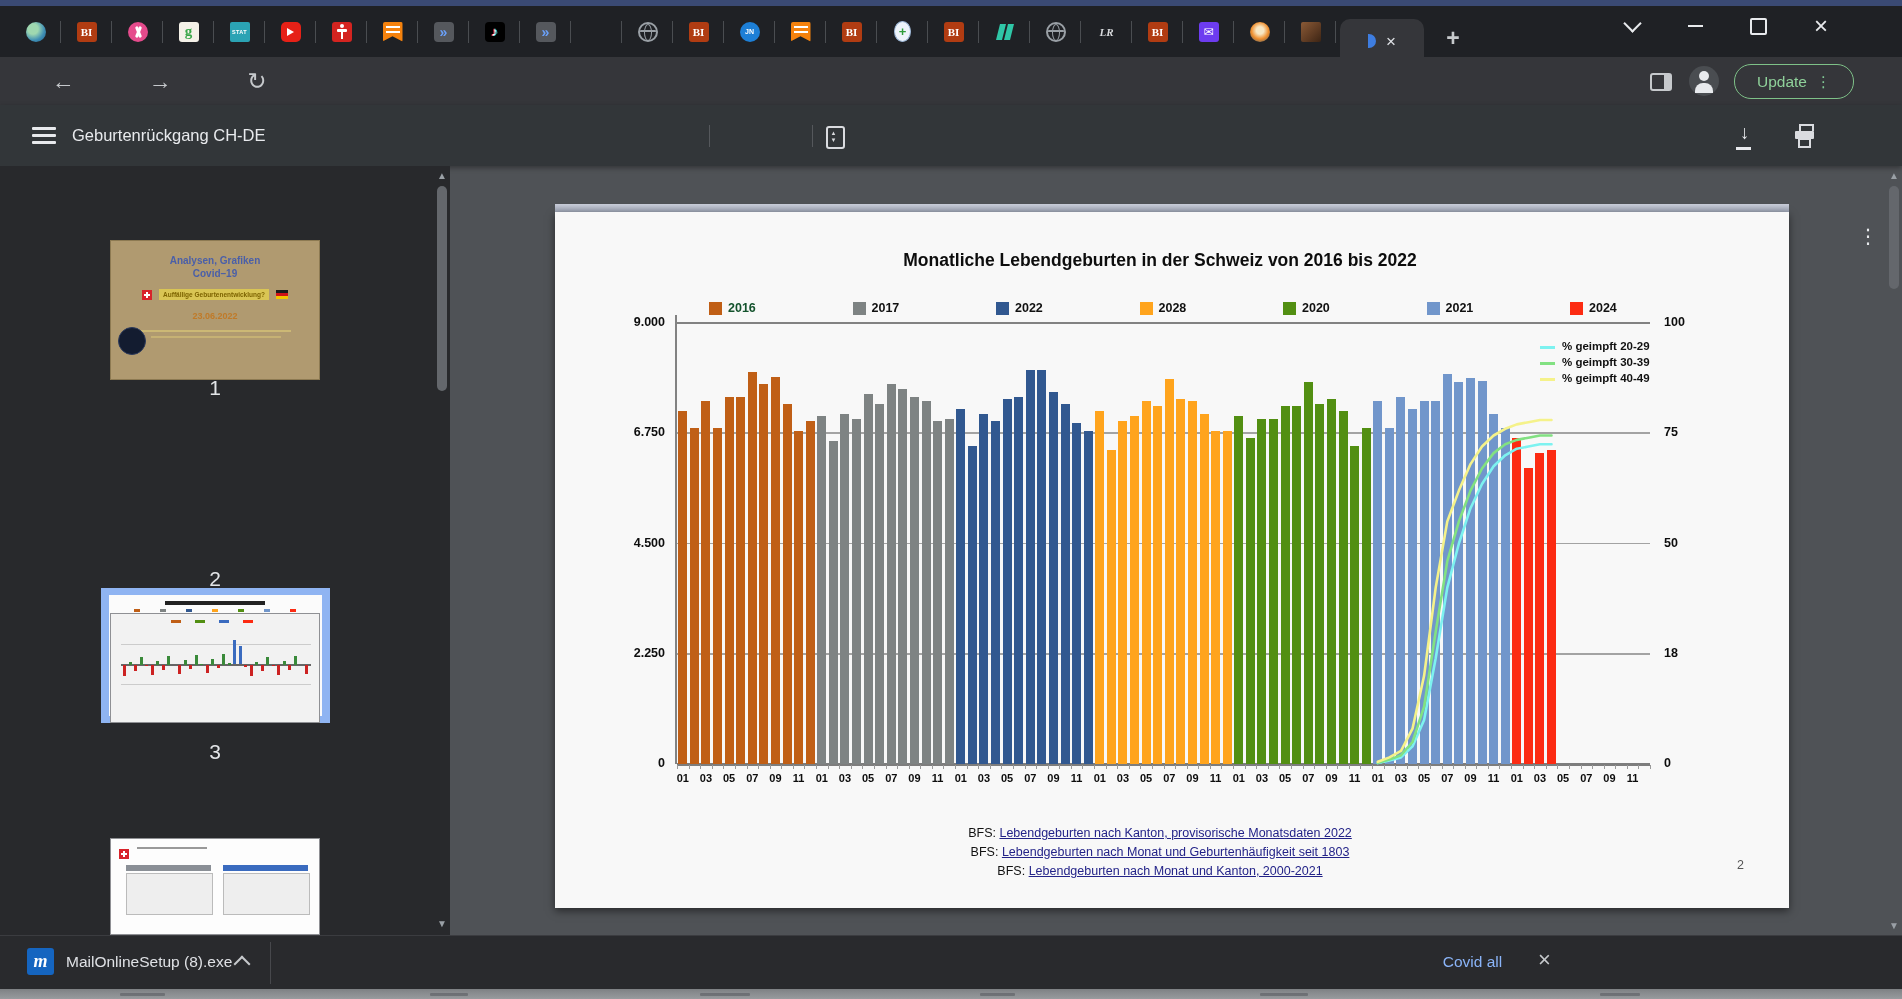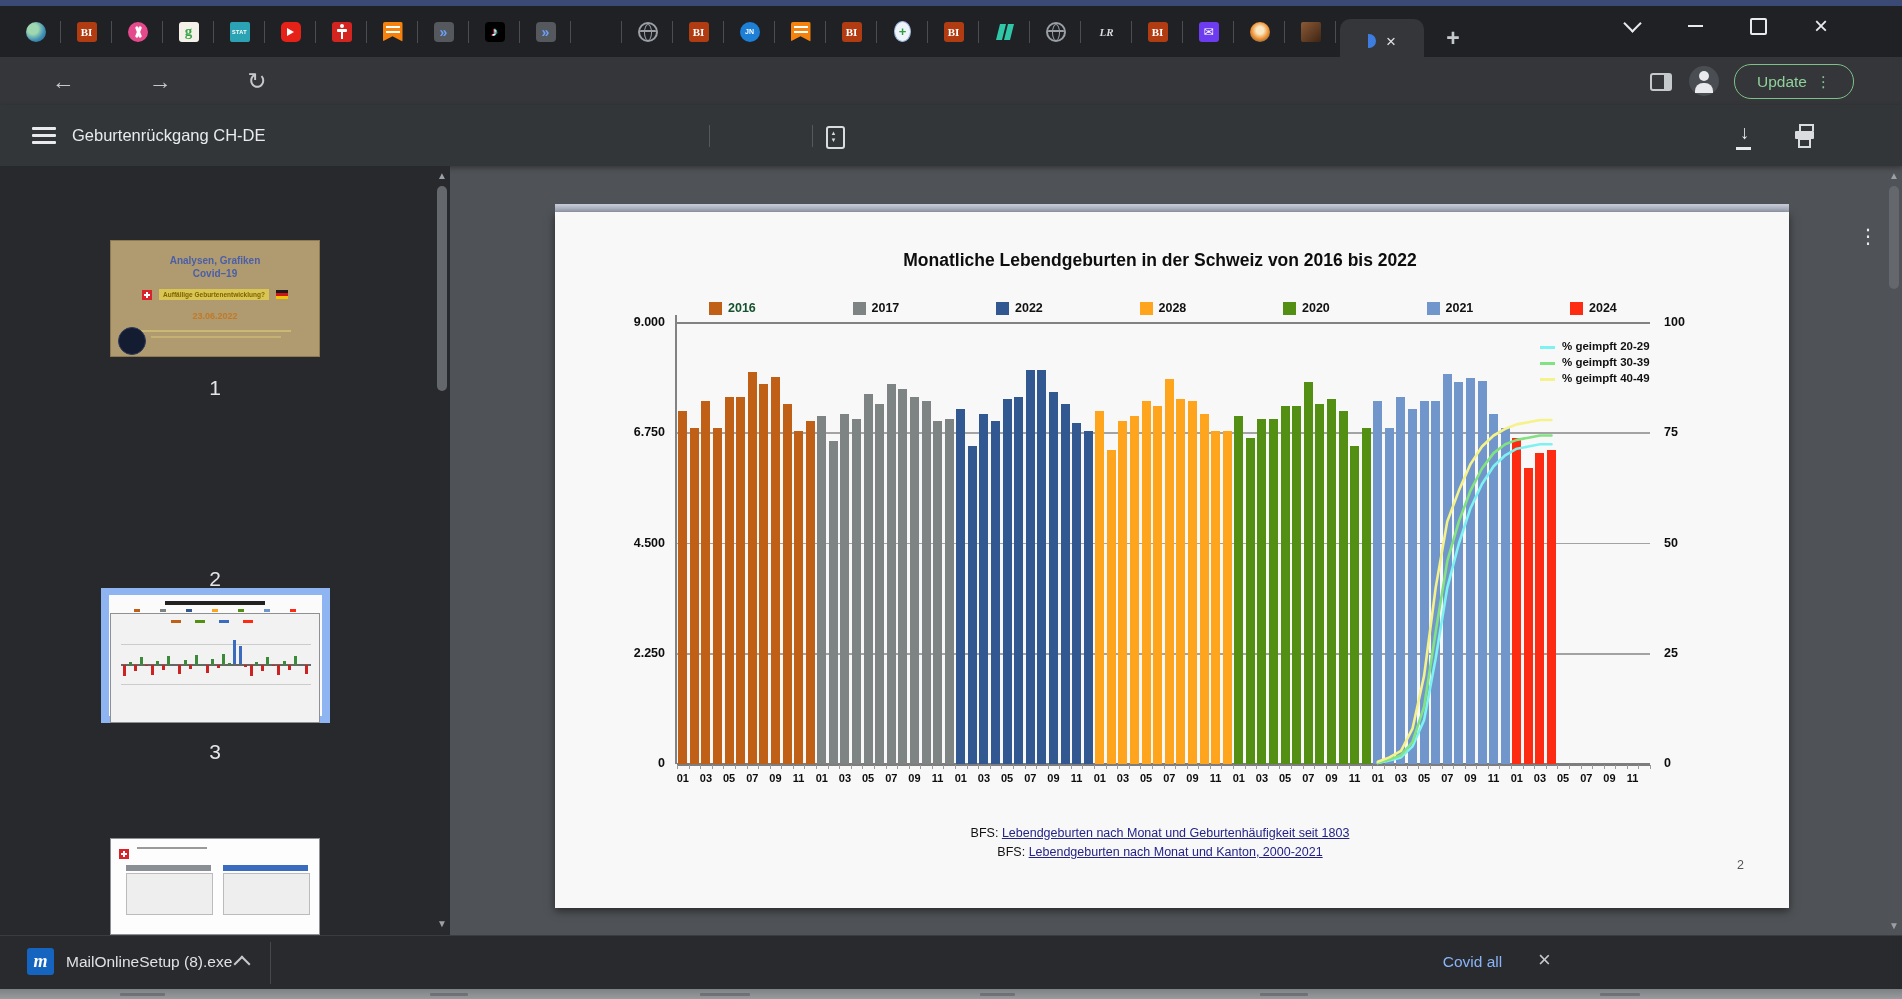--- a/index.html
+++ b/index.html
@@ -314,21 +314,21 @@
     </div>
   <div>
       <div class="prn-top" style="left:1799px"></div>
       <div class="prn-body" style="left:1795px"></div>
       <div class="prn-out" style="left:1798px"></div>
     </div>
   <div class="pdfctl" style="left:1858px;top:119px;font-size:20px">⋮</div>
 </div>
 
 <div id="sidebar">
-  <div class="thumb" style="top:74px;height:117px;background:#b09a70;border-color:#8d7a52">
+  <div class="thumb" style="top:74px;height:140px;background:#b09a70;border-color:#8d7a52">
     <div class="abs" style="left:0;top:14px;width:100%;text-align:center;color:#4a5fa8;font-weight:bold;font-size:10px">Analysen, Grafiken</div>
     <div class="abs" style="left:0;top:27px;width:100%;text-align:center;color:#4a5fa8;font-weight:bold;font-size:10px">Covid–19</div>
     <div class="abs" style="left:0;top:48px;width:100%;display:flex;align-items:center;justify-content:center;gap:7px">
       <span class="flag-ch"></span>
       <span style="background:#d9c554;color:#7d6300;font-size:6.5px;font-weight:bold;padding:2px 4px">Auffällige Geburtenentwicklung?</span>
       <span class="flag-de"></span>
     </div>
     <div class="abs" style="left:0;top:70px;width:100%;text-align:center;color:#c07a28;font-weight:bold;font-size:9px">23.06.2022</div>
     <div class="abs" style="left:30px;top:89px;width:150px;height:1.5px;background:rgba(220,200,120,.65)"></div>
     <div class="abs" style="left:40px;top:95px;width:130px;height:1.5px;background:rgba(220,200,120,.5)"></div>
@@ -697,21 +697,21 @@
       <div style="position: absolute; left: 985px; top: 166px; width: 15px; height: 2.6px; background: rgb(245, 242, 138);"></div>
       <div style="position: absolute; left: 1007px; top: 160px; font-size: 11.5px; font-weight: bold; color: rgb(17, 17, 17);">% geimpft 40-49</div>
       <div style="position: absolute; left: 52px; top: 103px; width: 58px; text-align: right; font-size: 12.5px; font-weight: bold; color: rgb(13, 13, 13);">9.000</div>
       <div style="position: absolute; left: 52px; top: 213.25px; width: 58px; text-align: right; font-size: 12.5px; font-weight: bold; color: rgb(13, 13, 13);">6.750</div>
       <div style="position: absolute; left: 52px; top: 323.5px; width: 58px; text-align: right; font-size: 12.5px; font-weight: bold; color: rgb(13, 13, 13);">4.500</div>
       <div style="position: absolute; left: 52px; top: 433.75px; width: 58px; text-align: right; font-size: 12.5px; font-weight: bold; color: rgb(13, 13, 13);">2.250</div>
       <div style="position: absolute; left: 52px; top: 544px; width: 58px; text-align: right; font-size: 12.5px; font-weight: bold; color: rgb(13, 13, 13);">0</div>
       <div style="position: absolute; left: 1109px; top: 103px; font-size: 12.5px; font-weight: bold; color: rgb(13, 13, 13);">100</div>
       <div style="position: absolute; left: 1109px; top: 213.25px; font-size: 12.5px; font-weight: bold; color: rgb(13, 13, 13);">75</div>
       <div style="position: absolute; left: 1109px; top: 323.5px; font-size: 12.5px; font-weight: bold; color: rgb(13, 13, 13);">50</div>
-      <div style="position: absolute; left: 1109px; top: 433.75px; font-size: 12.5px; font-weight: bold; color: rgb(13, 13, 13);">25</div>
+      <div style="position: absolute; left: 1109px; top: 433.75px; font-size: 12.5px; font-weight: bold; color: rgb(13, 13, 13);">18</div>
       <div style="position: absolute; left: 1109px; top: 544px; font-size: 12.5px; font-weight: bold; color: rgb(13, 13, 13);">0</div>
       <div style="position: absolute; left: 117.792px; top: 560px; width: 20px; text-align: center; font-size: 11px; font-weight: bold; color: rgb(13, 13, 13);">01</div>
       <div style="position: absolute; left: 140.958px; top: 560px; width: 20px; text-align: center; font-size: 11px; font-weight: bold; color: rgb(13, 13, 13);">03</div>
       <div style="position: absolute; left: 164.125px; top: 560px; width: 20px; text-align: center; font-size: 11px; font-weight: bold; color: rgb(13, 13, 13);">05</div>
       <div style="position: absolute; left: 187.292px; top: 560px; width: 20px; text-align: center; font-size: 11px; font-weight: bold; color: rgb(13, 13, 13);">07</div>
       <div style="position: absolute; left: 210.458px; top: 560px; width: 20px; text-align: center; font-size: 11px; font-weight: bold; color: rgb(13, 13, 13);">09</div>
       <div style="position: absolute; left: 233.625px; top: 560px; width: 20px; text-align: center; font-size: 11px; font-weight: bold; color: rgb(13, 13, 13);">11</div>
       <div style="position: absolute; left: 256.792px; top: 560px; width: 20px; text-align: center; font-size: 11px; font-weight: bold; color: rgb(13, 13, 13);">01</div>
       <div style="position: absolute; left: 279.958px; top: 560px; width: 20px; text-align: center; font-size: 11px; font-weight: bold; color: rgb(13, 13, 13);">03</div>
       <div style="position: absolute; left: 303.125px; top: 560px; width: 20px; text-align: center; font-size: 11px; font-weight: bold; color: rgb(13, 13, 13);">05</div>
@@ -743,20 +743,21 @@
       <div style="position: absolute; left: 905.458px; top: 560px; width: 20px; text-align: center; font-size: 11px; font-weight: bold; color: rgb(13, 13, 13);">09</div>
       <div style="position: absolute; left: 928.625px; top: 560px; width: 20px; text-align: center; font-size: 11px; font-weight: bold; color: rgb(13, 13, 13);">11</div>
       <div style="position: absolute; left: 951.792px; top: 560px; width: 20px; text-align: center; font-size: 11px; font-weight: bold; color: rgb(13, 13, 13);">01</div>
       <div style="position: absolute; left: 974.958px; top: 560px; width: 20px; text-align: center; font-size: 11px; font-weight: bold; color: rgb(13, 13, 13);">03</div>
       <div style="position: absolute; left: 998.125px; top: 560px; width: 20px; text-align: center; font-size: 11px; font-weight: bold; color: rgb(13, 13, 13);">05</div>
       <div style="position: absolute; left: 1021.29px; top: 560px; width: 20px; text-align: center; font-size: 11px; font-weight: bold; color: rgb(13, 13, 13);">07</div>
       <div style="position: absolute; left: 1044.46px; top: 560px; width: 20px; text-align: center; font-size: 11px; font-weight: bold; color: rgb(13, 13, 13);">09</div>
       <div style="position: absolute; left: 1067.62px; top: 560px; width: 20px; text-align: center; font-size: 11px; font-weight: bold; color: rgb(13, 13, 13);">11</div>
     </div>
   <div id="footer-links">
+    <div><span>BFS: </span><a href="#">Lebendgeburten nach Kanton, provisorische Monatsdaten 2022</a></div>
     <div><span>BFS: </span><a href="#">Lebendgeburten nach Monat und Geburtenhäufigkeit seit 1803</a></div>
     <div><span>BFS: </span><a href="#">Lebendgeburten nach Monat und Kanton, 2000-2021</a></div>
   </div>
   <div id="page-num">2</div>
 </div>
 
 <div class="scroll-ar" style="left:1888px;top:170px;z-index:20">▲</div>
 <div class="scroll-thumb" style="left:1889px;top:186px;height:103px;z-index:20"></div>
 <div class="scroll-ar" style="left:1888px;top:920px;z-index:20">▼</div>
 

